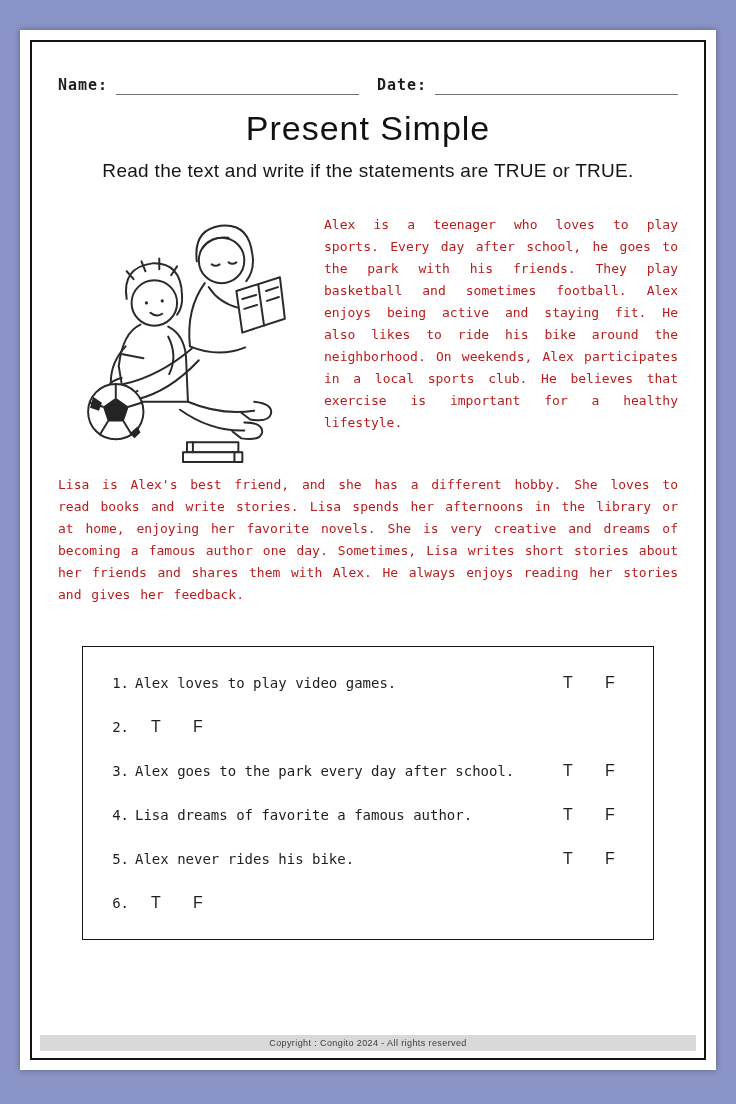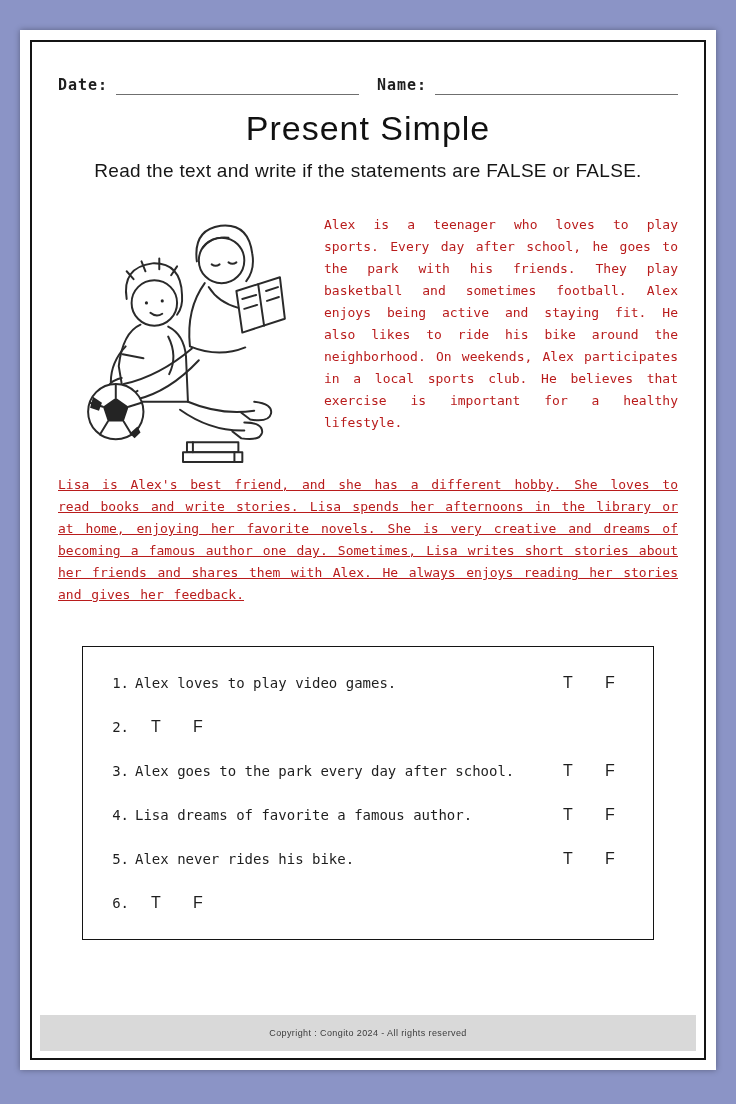--- a/index.html
+++ b/index.html
@@ -70,21 +70,21 @@
     flex: 0 0 auto;
   }
   .para {
     font-size: 13px;
     line-height: 22px;
     text-align: justify;
     color: #b91c1c;
     word-spacing: 2px;
   }
   .para-right { flex: 1; padding-top: 6px; }
-  .para-full { margin-top: 4px; text-decoration: underline; }
+  .para-full { margin-top: 4px; }
   
   .quiz-box {
     margin: 40px 24px 0 24px;
     border: 1.6px solid #141414;
     padding: 14px 22px 14px 26px;
   }
   .quiz-row {
     display: flex;
     align-items: center;
     height: 44px;
@@ -96,21 +96,21 @@
     width: 42px;
     text-align: center;
     font-size: 16px;
     font-family: "Liberation Sans", sans-serif;
     cursor: pointer;
   }
   
   .footer-bar {
     position: absolute;
     left: 8px; right: 8px; bottom: 7px;
-    height: 36px;
+    height: 16px;
     background: #d9d9d9;
     display: flex;
     align-items: center;
     justify-content: center;
   }
   .footer-text {
     font-family: "Liberation Sans", sans-serif;
     font-size: 9px;
     letter-spacing: .4px;
     color: #3c3c3c;
@@ -119,31 +119,31 @@
   svg .filldark { fill: #242424; stroke: none; }
 </style>
 </head>
 <body>
 
 <div class="page">
   <div class="frame">
 
     <div class="meta-row">
       <div class="meta-group">
+        <span class="meta-label">Name:</span>
+        <span class="meta-line"></span>
+      </div>
+      <div class="meta-group">
         <span class="meta-label">Date:</span>
         <span class="meta-line"></span>
       </div>
-      <div class="meta-group">
-        <span class="meta-label">Name:</span>
-        <span class="meta-line"></span>
-      </div>
     </div>
 
     <div class="title">Present Simple</div>
-    <div class="instructions">Read the text and write if the statements are FALSE  or FALSE.</div>
+    <div class="instructions">Read the text and write if the statements are TRUE  or TRUE.</div>
 
     <div class="passage-top">
       <div class="illustration-wrap">
         <svg viewBox="0 0 250 265" width="252" height="262" aria-hidden="true">
           <g class="ln">
 
             <path d="M138 54 Q134 22 162 18 Q190 15 194 46 Q197 62 188 74"></path>
             <circle cx="163" cy="53" r="23"></circle>
             <path d="M144 40 Q154 28 170 30"></path>
             <path d="M153 57 q4 3 8 0"></path>

